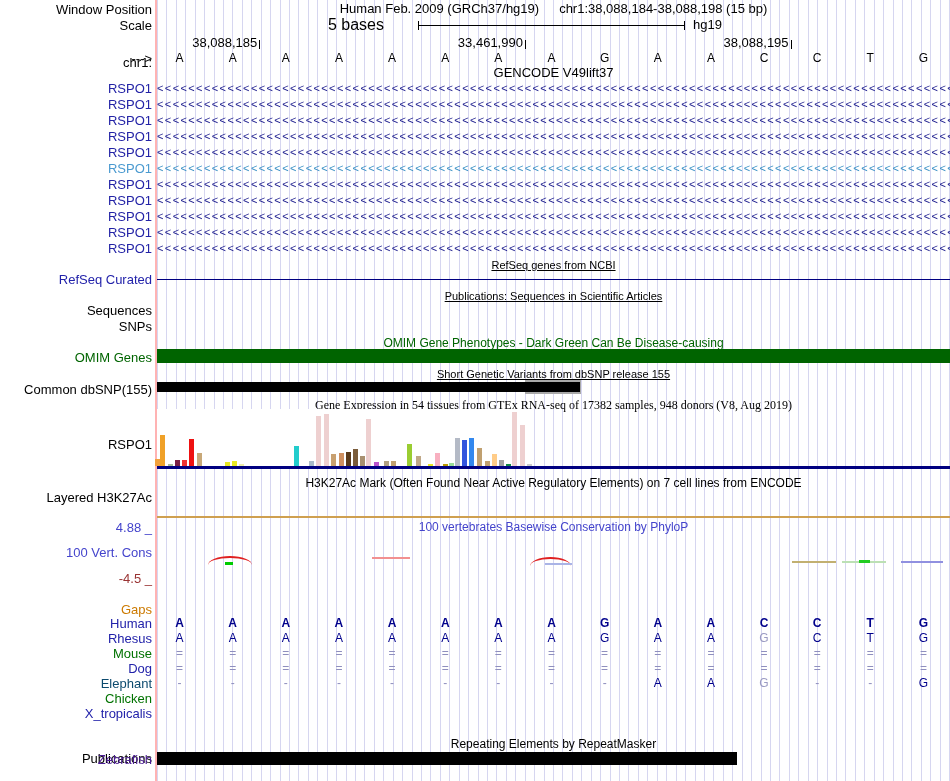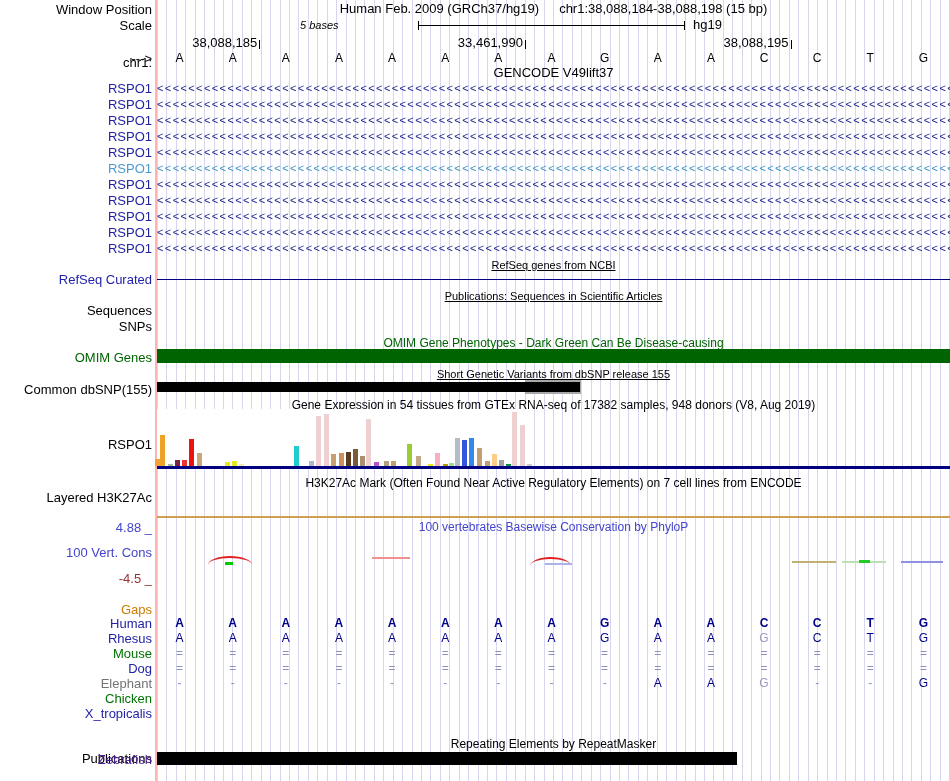--- a/index.html
+++ b/index.html
@@ -40,21 +40,21 @@
   <div class="gridlines"></div>
   <div class="edge-line"></div>
 
   <div class="lab" style="top:2px;">Window Position</div>
   <div class="hdrline">
     <span>Human Feb. 2009 (GRCh37/hg19)</span>
     <span>chr1:38,088,184-38,088,198 (15 bp)</span>
   </div>
 
   <div class="lab" style="top:18px;">Scale</div>
-  <div style="position:absolute;left:300px;top:18px;width:112px;text-align:left;font-size:11px;line-height:14px;font-style:italic;">5 bases</div>
+  <div style="position:absolute;left:300px;top:18px;width:112px;text-align:center;font-size:16px;line-height:14px;">5 bases</div>
   <div class="hline" style="left:418px;top:25px;width:266px;height:1px;background:#000;"></div>
   <div class="hline" style="left:418px;top:21px;width:1px;height:9px;background:#000;"></div>
   <div class="hline" style="left:684px;top:21px;width:1px;height:9px;background:#000;"></div>
   <div style="position:absolute;left:693px;top:18px;font-size:13px;line-height:14px;">hg19</div>
 
   <div class="lab" style="top:24px;margin-top:31px;">chr1:</div>
 
   <div class="lab" style="top:51px;">---&gt;</div>
 
   <div class="ttl" style="top:66px;font-size:13px;">GENCODE V49lift37</div>
@@ -69,21 +69,21 @@
 
   <div class="ttl green" style="top:336px;">OMIM Gene Phenotypes - Dark Green Can Be Disease-causing</div>
   <div class="lab green" style="top:350px;">OMIM Genes</div>
   <div class="hline" style="left:157px;top:349px;width:793px;height:14px;background:#006400;"></div>
 
   <div class="ttl note" style="top:367px;">Short Genetic Variants from dbSNP release 155</div>
   <div class="lab" style="top:382px;">Common dbSNP(155)</div>
   <div class="hline" style="left:525px;top:380px;width:56px;height:14px;background:#a9a9a9;"></div>
   <div class="hline" style="left:157px;top:382px;width:423px;height:10px;background:#000;"></div>
 
-  <div class="ttl" style="top:398px;">Gene Expression in 54 tissues from GTEx RNA-seq of 17382 samples, 948 donors (V8, Aug 2019)</div>
+  <div class="ttl" style="top:398px;font-family:Liberation Serif, serif;">Gene Expression in 54 tissues from GTEx RNA-seq of 17382 samples, 948 donors (V8, Aug 2019)</div>
   <div class="panel" style="left:157px;top:409px;width:375px;height:57px;"></div>
   <div class="lab" style="top:437px;">RSPO1</div>
   <div class="hline" style="left:157px;top:466px;width:793px;height:3px;background:#000080;"></div>
 
   <div class="ttl" style="top:476px;">H3K27Ac Mark (Often Found Near Active Regulatory Elements) on 7 cell lines from ENCODE</div>
   <div class="lab" style="top:490px;">Layered H3K27Ac</div>
   <div class="hline" style="left:157px;top:516px;width:793px;height:2px;background:#cfa050;"></div>
 
   <div class="ttl blue" style="top:520px;">100 vertebrates Basewise Conservation by PhyloP</div>
   <div class="lab blue" style="top:520px;">4.88 _</div>
@@ -245,21 +245,21 @@
     <div class="acell sym" style="left: 418.667px; top: 661px; width: 53.1333px;">=</div>
     <div class="acell sym" style="left: 471.8px; top: 661px; width: 53.1333px;">=</div>
     <div class="acell sym" style="left: 524.933px; top: 661px; width: 53.1333px;">=</div>
     <div class="acell sym" style="left: 578.067px; top: 661px; width: 53.1333px;">=</div>
     <div class="acell sym" style="left: 631.2px; top: 661px; width: 53.1333px;">=</div>
     <div class="acell sym" style="left: 684.333px; top: 661px; width: 53.1333px;">=</div>
     <div class="acell sym" style="left: 737.467px; top: 661px; width: 53.1333px;">=</div>
     <div class="acell sym" style="left: 790.6px; top: 661px; width: 53.1333px;">=</div>
     <div class="acell sym" style="left: 843.733px; top: 661px; width: 53.1333px;">=</div>
     <div class="acell sym" style="left: 896.867px; top: 661px; width: 53.1333px;">=</div>
-    <div class="slabel" style="top: 676px; color: #737373;">Elephant</div>
+    <div class="slabel" style="top: 676px; color: #0c4a6e;">Elephant</div>
     <div class="acell sym" style="left: 153px; top: 676px; width: 53.1333px;">-</div>
     <div class="acell sym" style="left: 206.133px; top: 676px; width: 53.1333px;">-</div>
     <div class="acell sym" style="left: 259.267px; top: 676px; width: 53.1333px;">-</div>
     <div class="acell sym" style="left: 312.4px; top: 676px; width: 53.1333px;">-</div>
     <div class="acell sym" style="left: 365.533px; top: 676px; width: 53.1333px;">-</div>
     <div class="acell sym" style="left: 418.667px; top: 676px; width: 53.1333px;">-</div>
     <div class="acell sym" style="left: 471.8px; top: 676px; width: 53.1333px;">-</div>
     <div class="acell sym" style="left: 524.933px; top: 676px; width: 53.1333px;">-</div>
     <div class="acell sym" style="left: 578.067px; top: 676px; width: 53.1333px;">-</div>
     <div class="acell" style="left: 631.2px; top: 676px; width: 53.1333px;">A</div>

